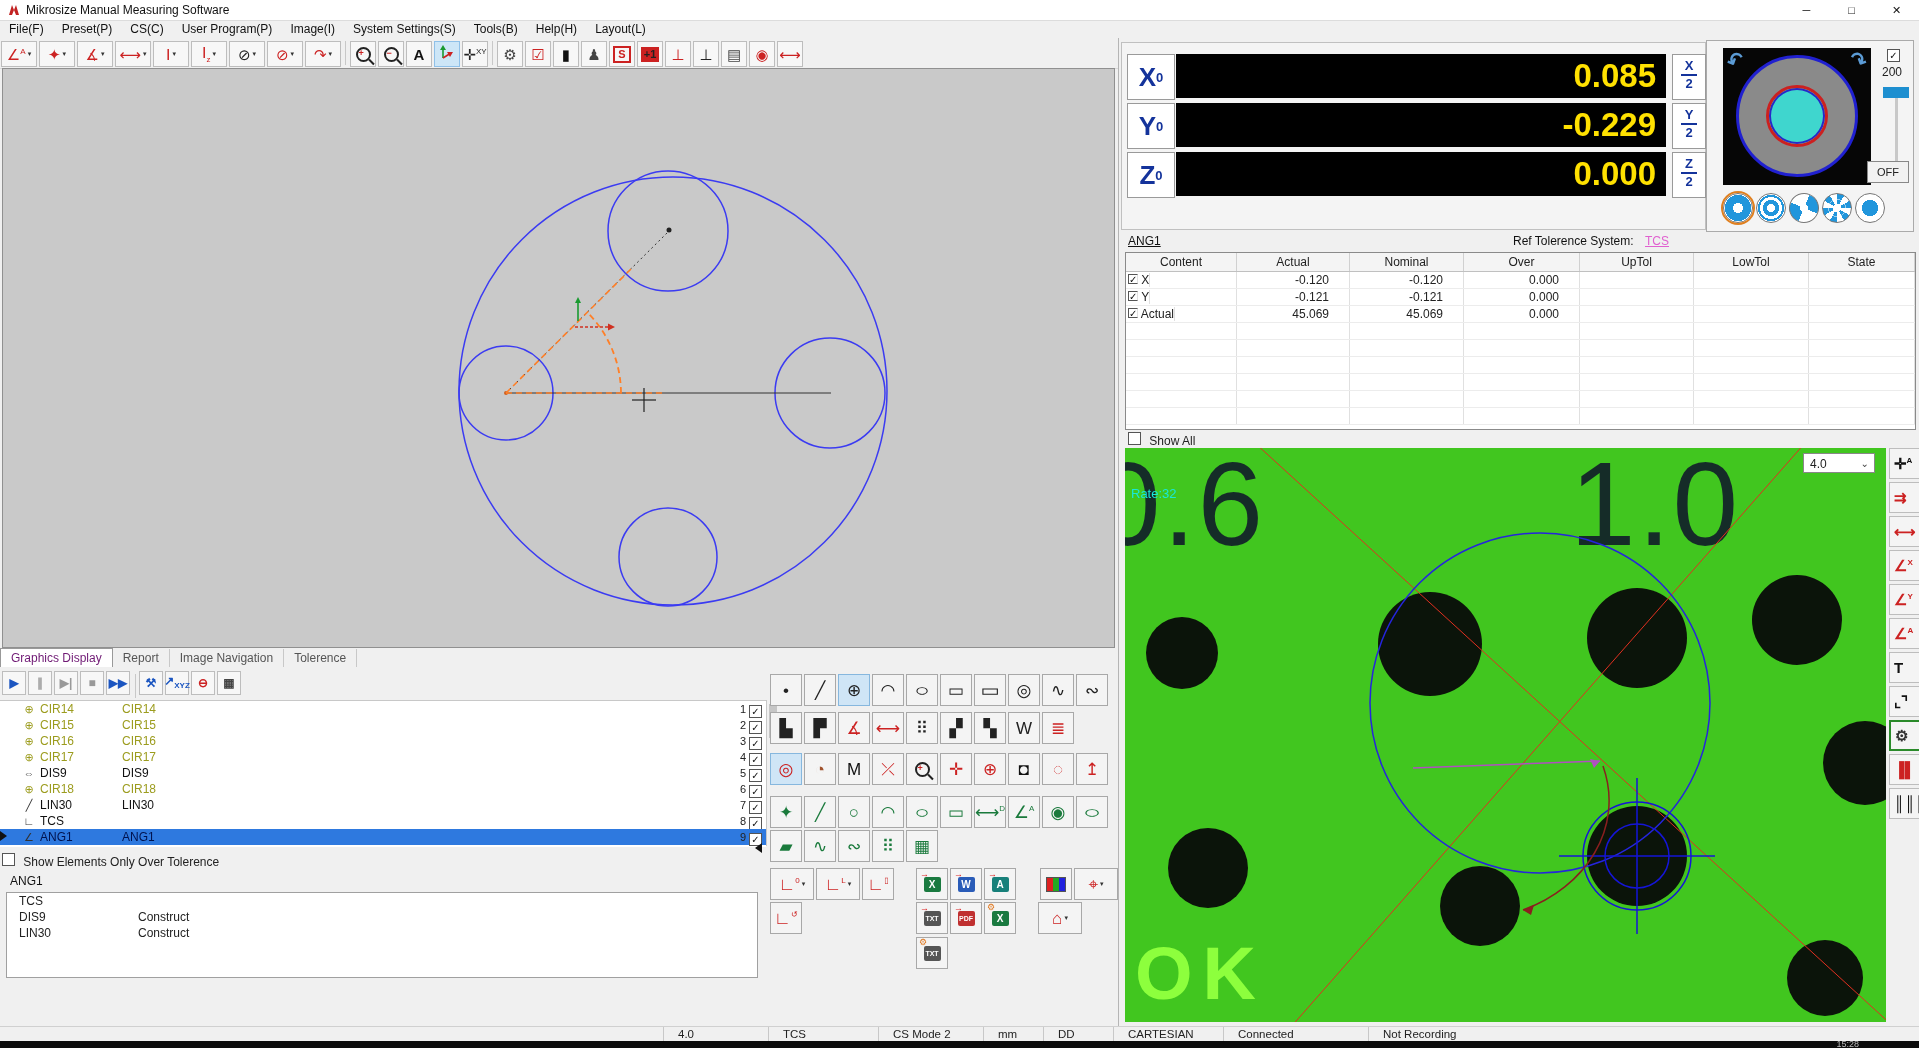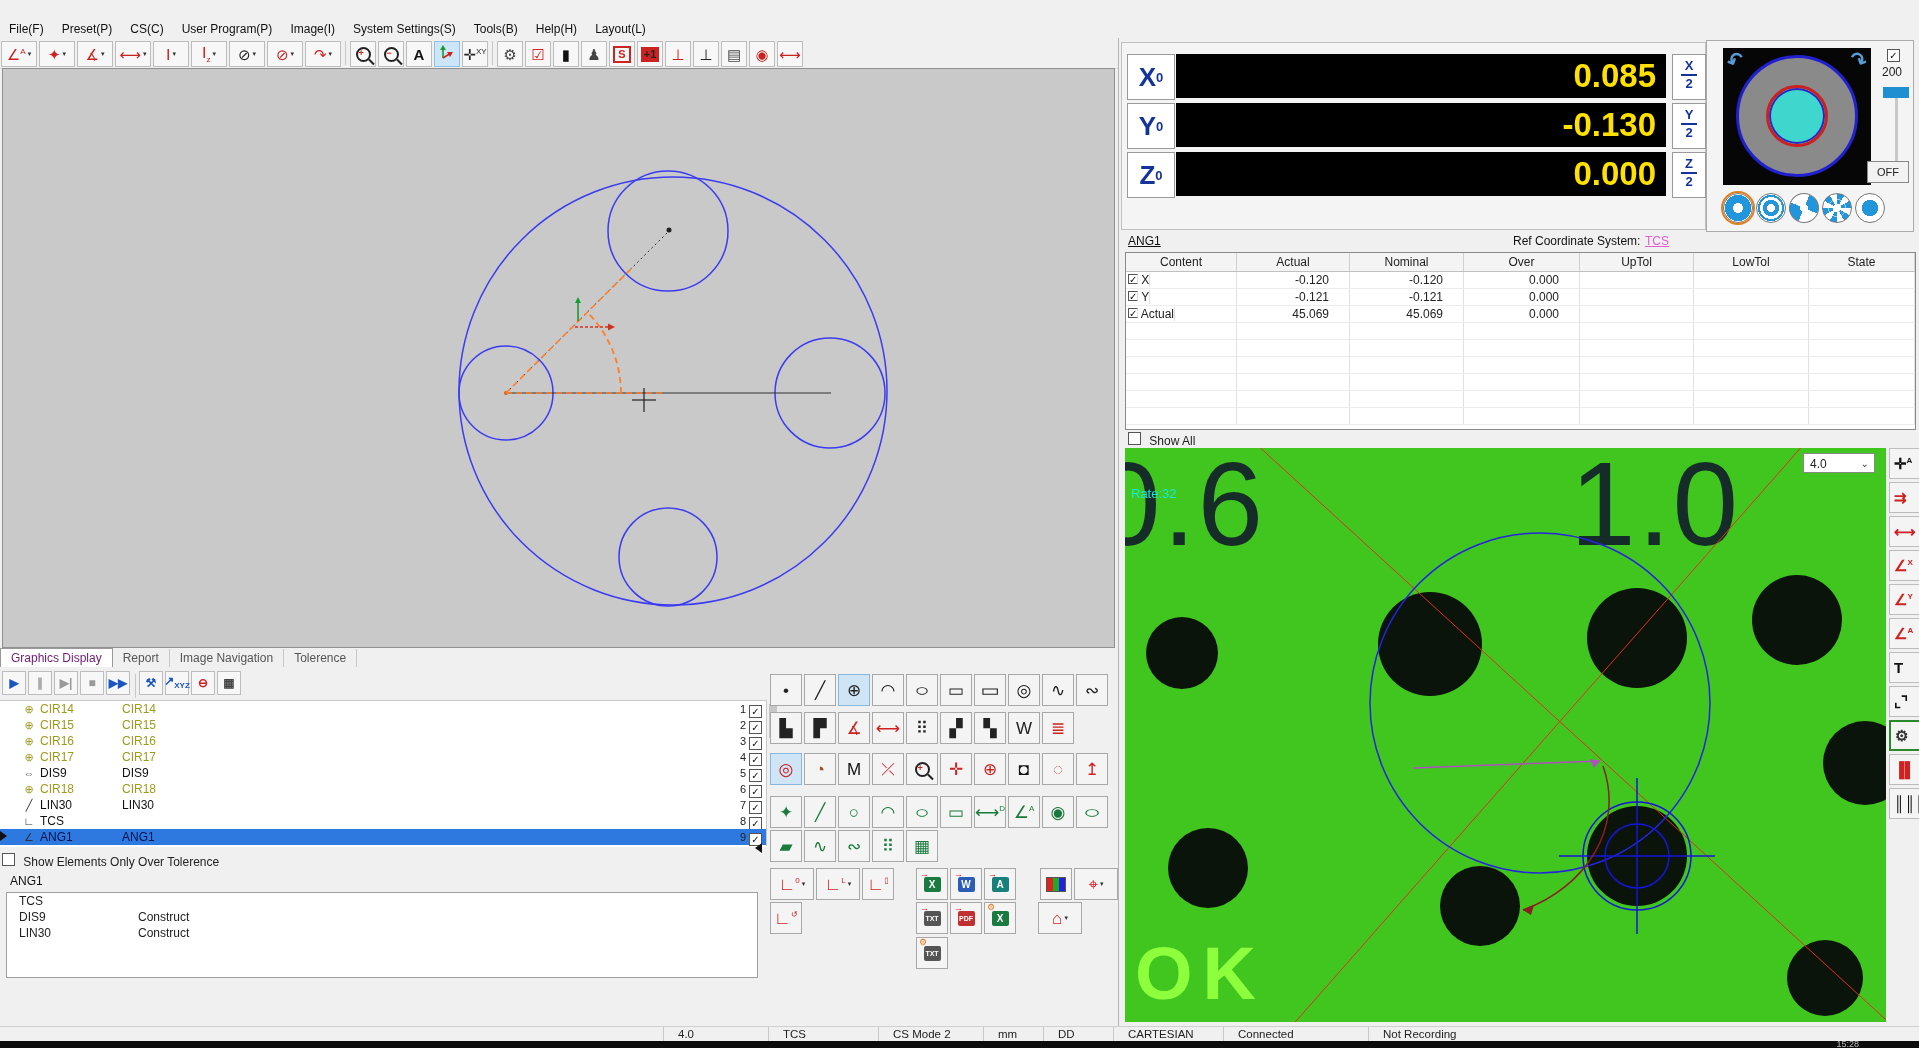--- a/index.html
+++ b/index.html
@@ -127,20 +127,31 @@
   .scell{border-left:1px solid #c8c8c8;padding-left:14px;box-sizing:border-box;overflow:hidden;white-space:nowrap;}
   .scell:first-child{border-left:none;}
   .taskbar{left:0;top:1041px;width:1919px;height:7px;background:#0c0c0c;color:#bbb;font-size:9px;
            line-height:7px;text-align:right;padding-right:60px;box-sizing:border-box;overflow:hidden;}
 </style>
 </head>
 <body>
 
 <div id="app">
 
+  <div class="abs titlebar">
+    <span class="logo">
+      <svg width="14" height="14">
+          <path d="M2 12 L5 2 L7 7 L9 2 L12 12 L9 12 L7 7 L5 12 Z" fill="#c22222"></path>
+        </svg>
+    </span>
+    <span class="title-text">Mikrosize Manual Measuring Software</span>
+    <span class="winbtn" style="left:1784px;">─</span>
+    <span class="winbtn" style="left:1829px;">□</span>
+    <span class="winbtn" style="left:1874px;">✕</span>
+  </div>
 
   <div class="abs menubar" id="menubar"><span class="menuitem">File(F)</span><span class="menuitem">Preset(P)</span><span class="menuitem">CS(C)</span><span class="menuitem">User Program(P)</span><span class="menuitem">Image(I)</span><span class="menuitem">System Settings(S)</span><span class="menuitem">Tools(B)</span><span class="menuitem">Help(H)</span><span class="menuitem">Layout(L)</span></div>
 
   <div class="abs toolbar" id="toolbar"><span class="tbtn w36">
         <span class="g" style="color:#c22;">∠<sup>A</sup></span>
         <span class="ddc">▾</span>
       </span><span class="tbtn w36">
         <span class="g" style="color:#c22;">✦</span>
         <span class="ddc">▾</span>
       </span><span class="tbtn w36">
@@ -487,21 +498,21 @@
       </span></div>
 
   <div class="abs rsep" style="left:1118px;top:38px;width:1px;height:1003px;"></div>
 
   <div class="abs dropanel"></div>
   <div class="abs" id="dro" style="left:1127px;top:54px;">
       <div class="dro-label" style="left:0;top:0px;">X<sub>0</sub></div>
       <div class="dro-value" style="left:49px;top:0px;color:#ffe100;">0.085</div>
       <div class="frac" style="left:545px;top:0px;"><span class="top">X</span><span class="bot">2</span></div>
       <div class="dro-label" style="left:0;top:49px;">Y<sub>0</sub></div>
-      <div class="dro-value" style="left:49px;top:49px;color:#ffe100;">-0.130</div>
+      <div class="dro-value" style="left:49px;top:49px;color:#ffe100;">-0.229</div>
       <div class="frac" style="left:545px;top:49px;"><span class="top">Y</span><span class="bot">2</span></div>
       <div class="dro-label" style="left:0;top:98px;">Z<sub>0</sub></div>
       <div class="dro-value" style="left:49px;top:98px;color:#ffe100;">0.000</div>
       <div class="frac" style="left:545px;top:98px;"><span class="top">Z</span><span class="bot">2</span></div>
     </div>
 
   <div class="abs lightpanel">
     <div class="lp-black">
       <div class="donut">
         <div class="donut-in"></div>
@@ -517,21 +528,21 @@
     <div id="modes">
         <span class="mode msel" style="left:16px;background:radial-gradient(circle,#fff 0 5px,#2196dc 5px 13px,#fff 13px);"></span>
         <span class="mode" style="left:49px;background:radial-gradient(circle,#fff 0 4px,#2196dc 4px 8px,#fff 8px 11px,#2196dc 11px 13px,#fff 13px);"></span>
         <span class="mode" style="left:82px;background:radial-gradient(circle,#fff 0 4px,transparent 4px),conic-gradient(#2196dc 0 90deg,#fff 90deg 180deg,#2196dc 180deg 270deg,#fff 270deg);transform:rotate(23deg);"></span>
         <span class="mode" style="left:115px;background:radial-gradient(circle,#fff 0 4px,transparent 4px 8px,rgba(255,255,255,.55) 8px 9px,transparent 9px),conic-gradient(#2196dc 0 30deg,#fff 30deg 60deg,#2196dc 60deg 90deg,#fff 90deg 120deg,#2196dc 120deg 150deg,#fff 150deg 180deg,#2196dc 180deg 210deg,#fff 210deg 240deg,#2196dc 240deg 270deg,#fff 270deg 300deg,#2196dc 300deg 330deg,#fff 330deg);"></span>
         <span class="mode" style="left:148px;background:radial-gradient(circle,#2196dc 0 8px,#fff 8px);"></span>
       </div>
   </div>
 
   <div class="abs rtitle" style="left:1128px;top:234px;text-decoration:underline;">ANG1</div>
-  <div class="abs rtitle" style="left:1513px;top:234px;">Ref Coordinate System:</div>
+  <div class="abs rtitle" style="left:1513px;top:234px;">Ref Tolerence System:</div>
   <div class="abs rtitle" style="left:1645px;top:234px;color:#e060d0;text-decoration:underline;">TCS</div>
 
   <div class="abs rtable" id="rtable">
       <div class="thead">
         <span style="width:111px;">Content</span>
         <span style="width:113px;">Actual</span>
         <span style="width:114px;">Nominal</span>
         <span style="width:116px;">Over</span>
         <span style="width:114px;">UpTol</span>
         <span style="width:115px;">LowTol</span>

